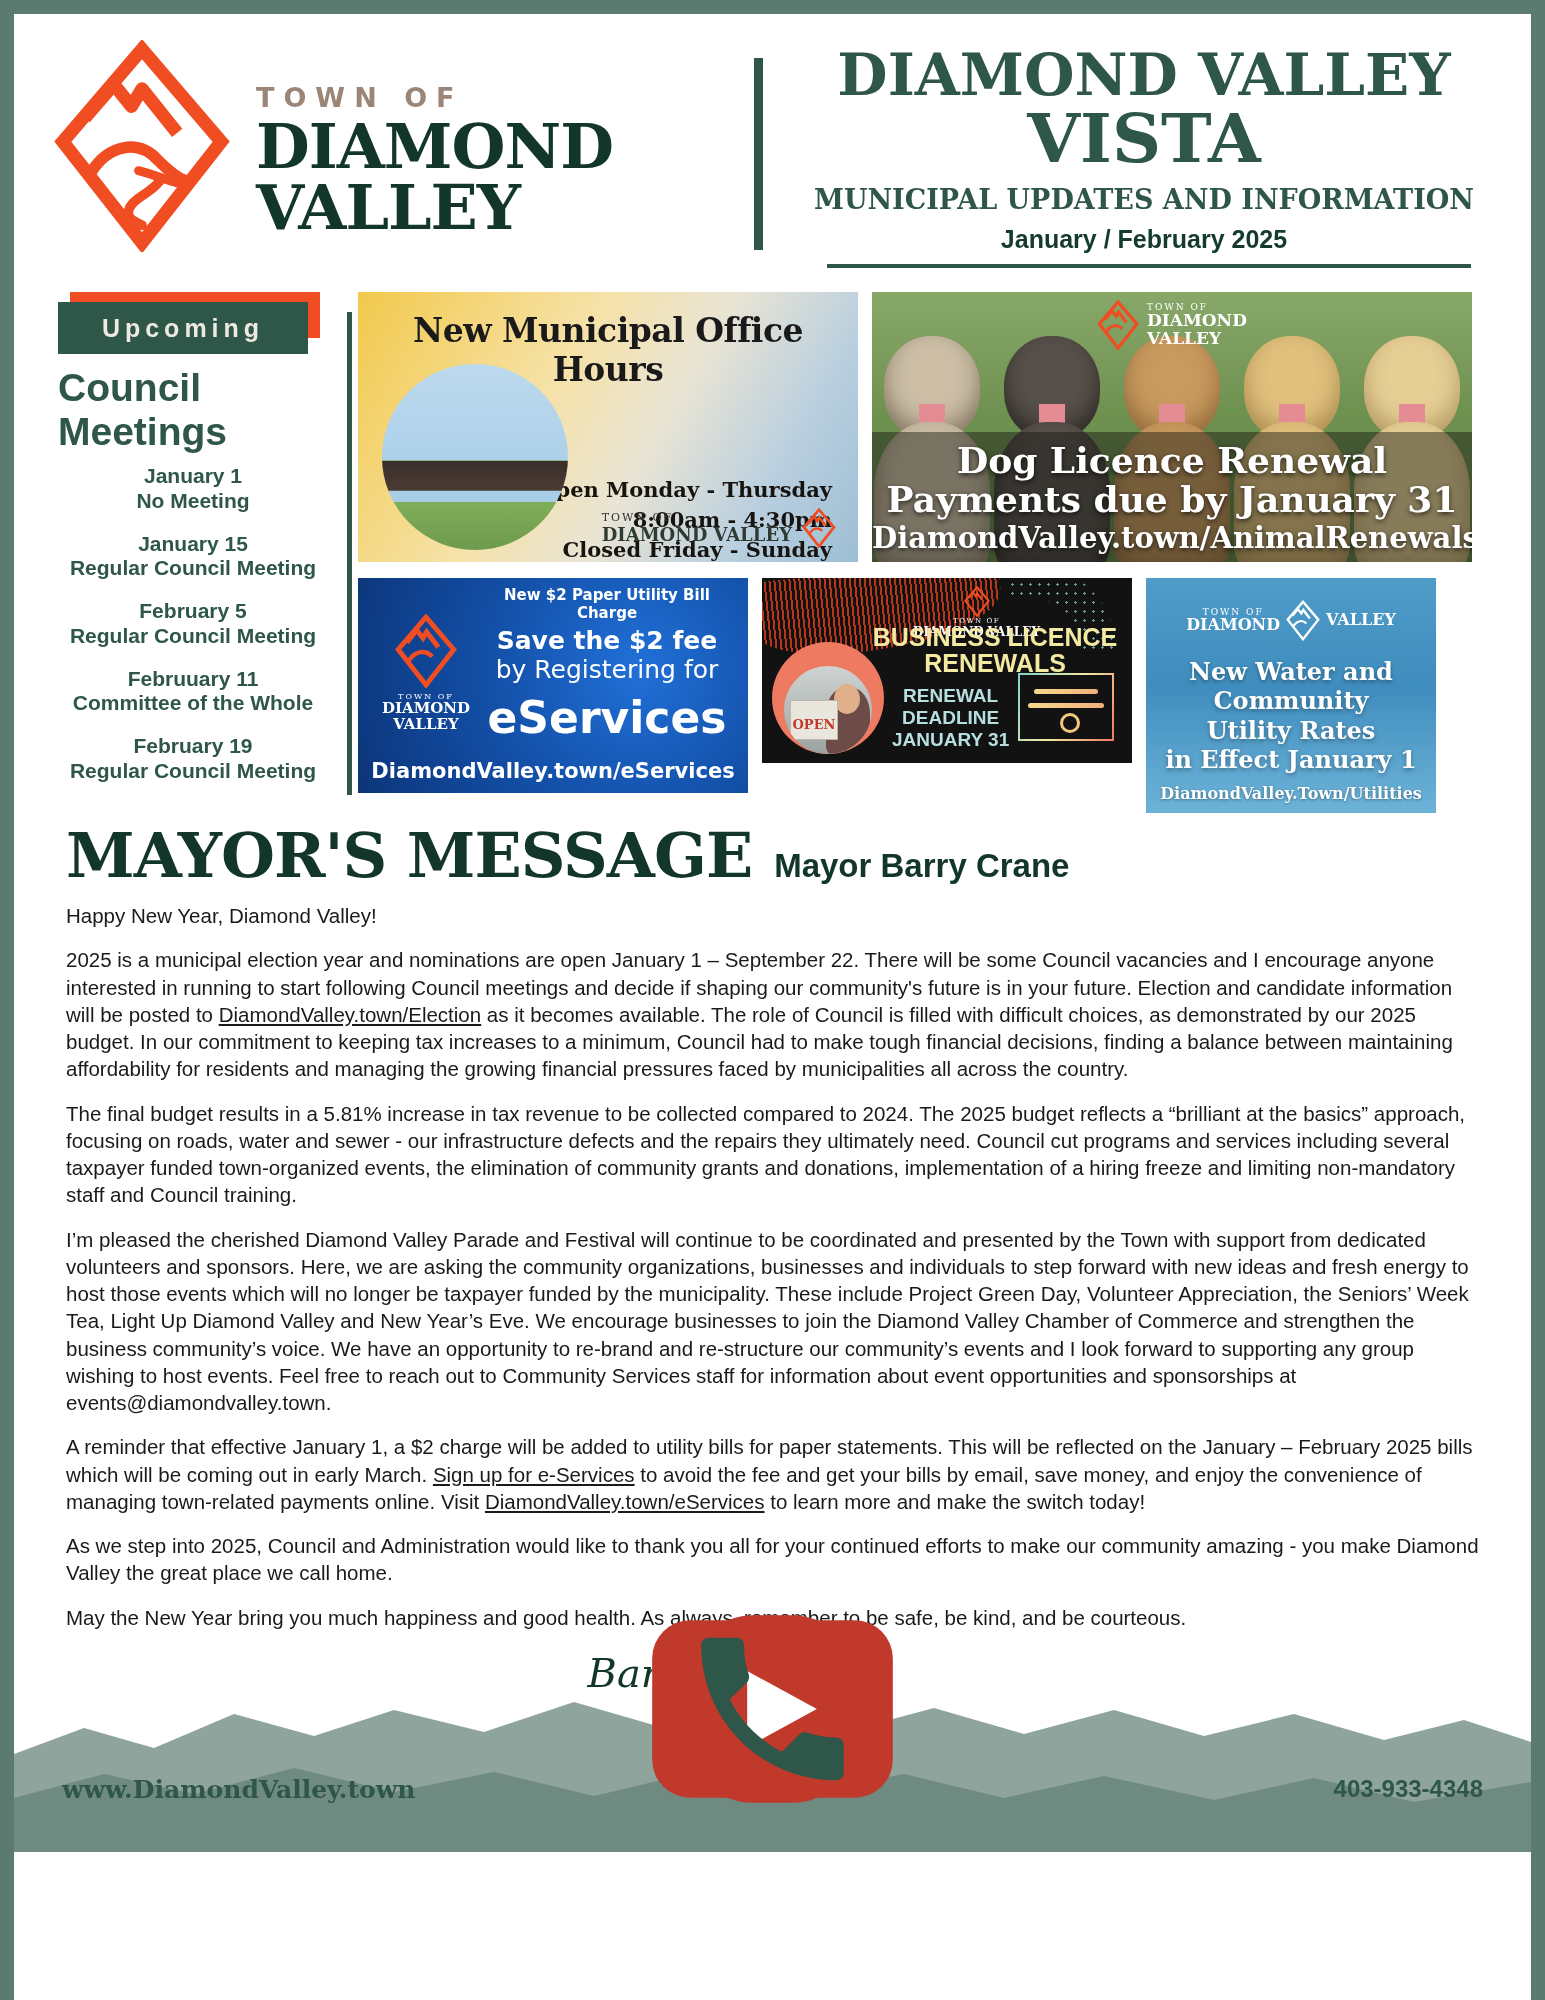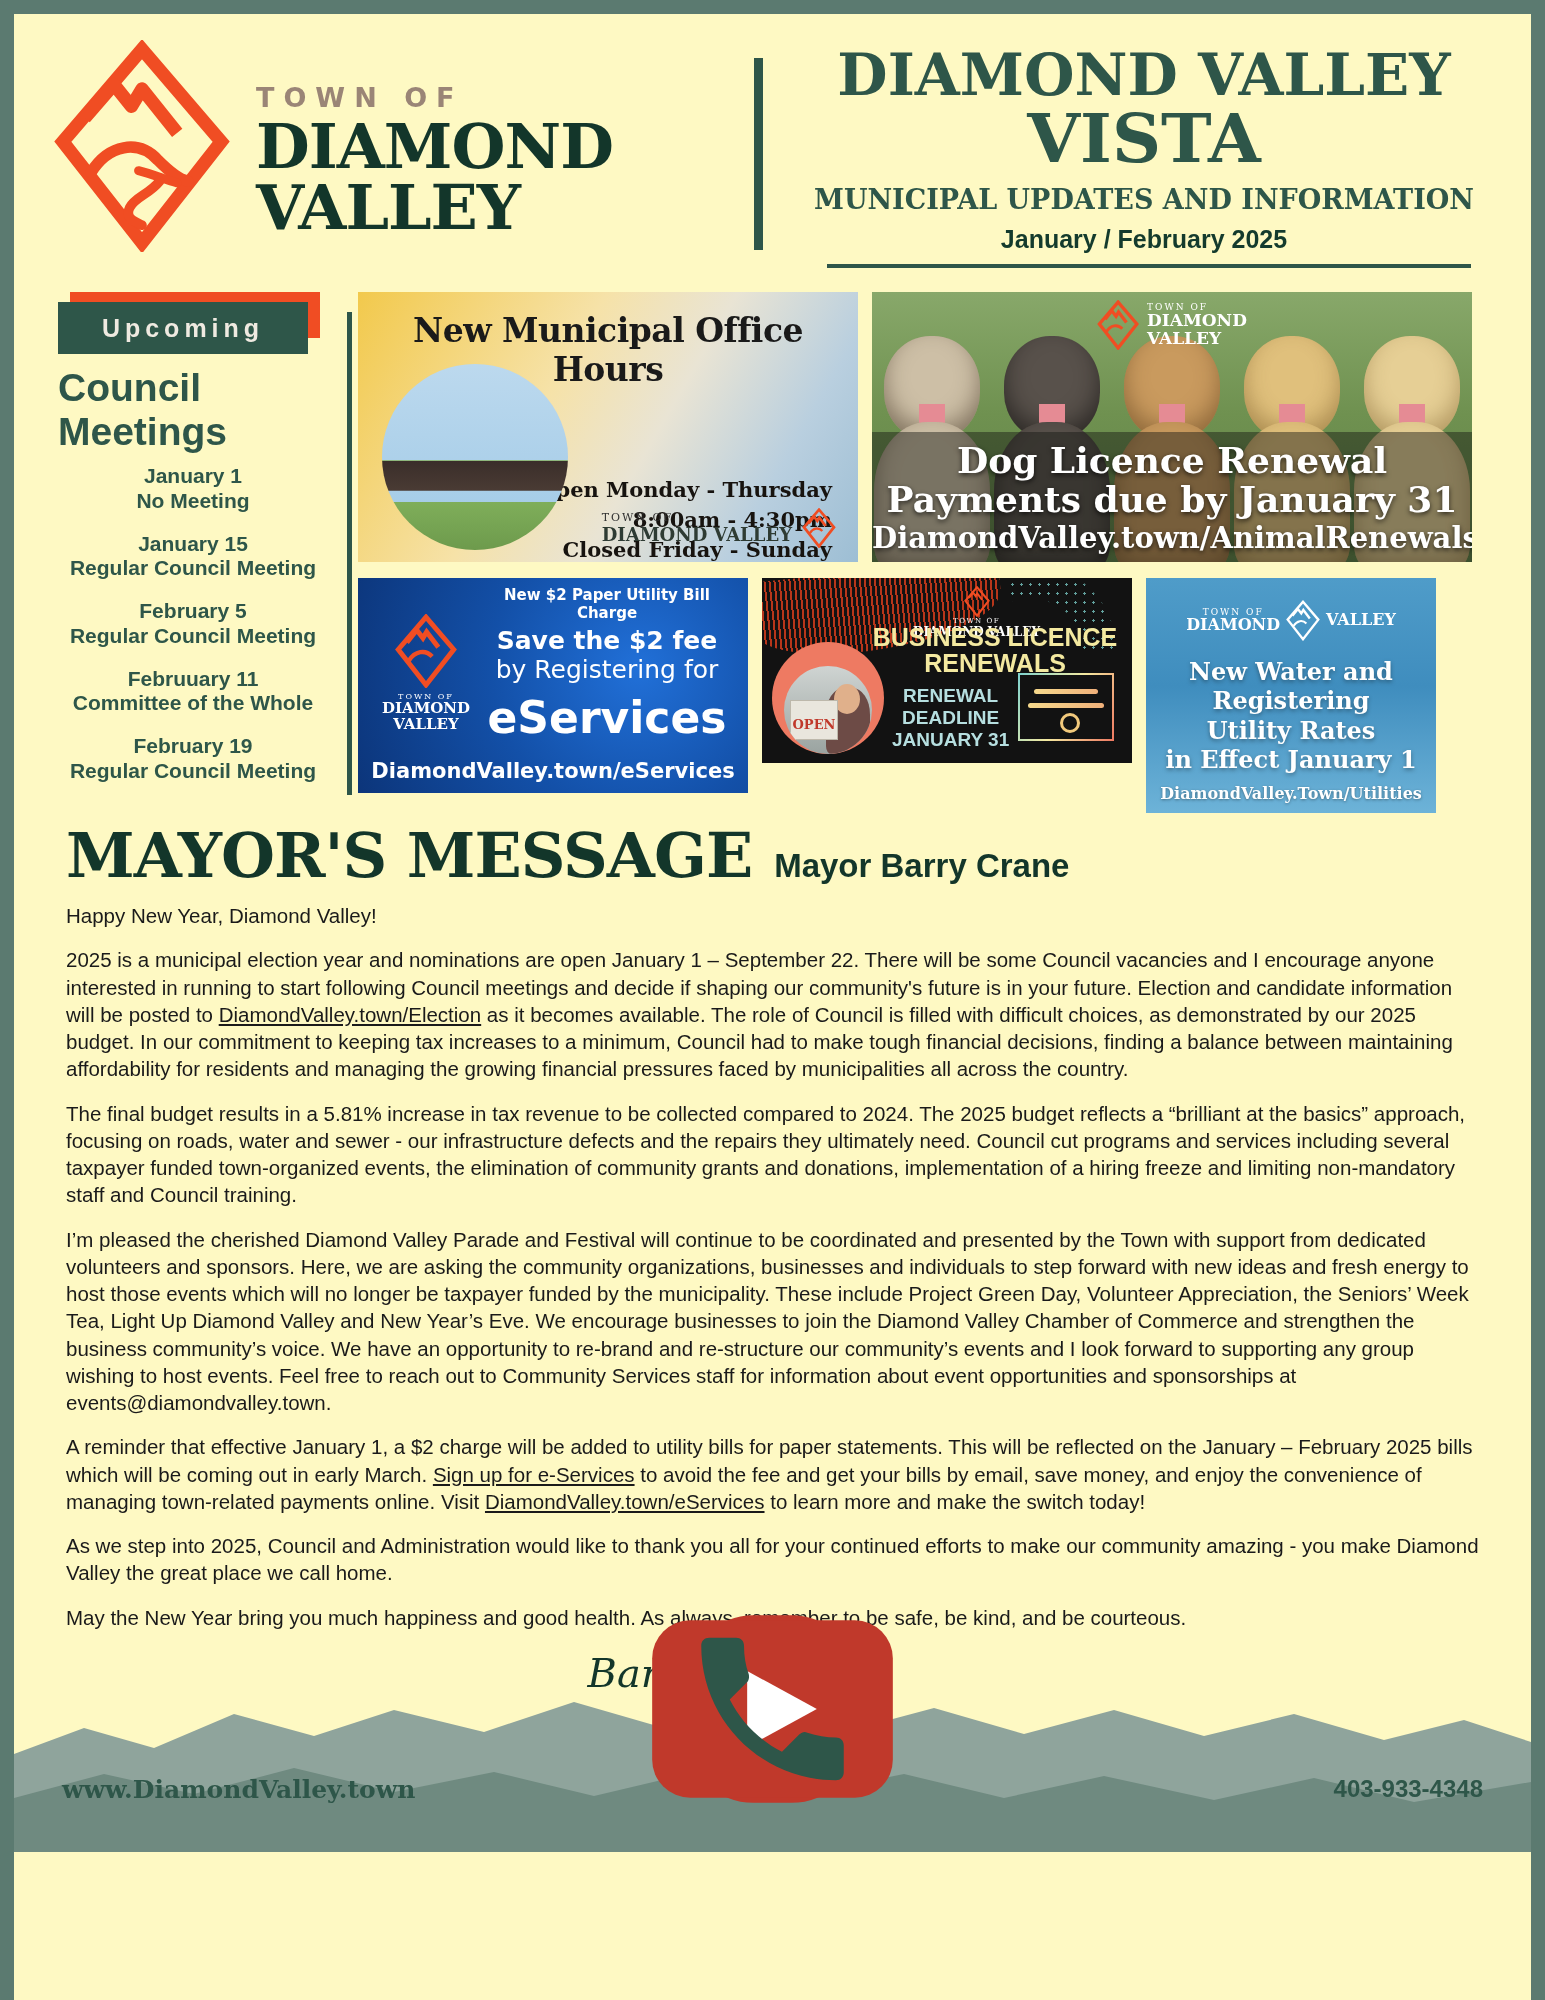--- a/index.html
+++ b/index.html
@@ -5,21 +5,21 @@
   * { box-sizing: border-box; margin: 0; padding: 0; }
   html, body { width: 1545px; }
   body {
     font-family: "Liberation Sans", sans-serif;
     background: #5b7a70;
     padding: 14px 14px 0 14px;
   }
   .page {
     width: 1517px;
     min-height: 1986px;
-    background: #fef9c3;
+    background: #ffffff;
     position: relative;
     overflow: hidden;
   }
 
   
   .masthead { display: flex; padding: 26px 40px 10px 40px; align-items: flex-start; }
   .brand-left { display: flex; align-items: center; gap: 26px; width: 700px; }
   .logo-mark { width: 176px; height: 212px; flex: 0 0 176px; }
   .brand-words { padding-top: 28px; }
   .brand-townof {
@@ -415,21 +415,21 @@
             </div>
             <svg width="34" height="41" viewBox="0 0 200 240">
               <path d="M100 10 L190 115 L100 230 L10 115 Z" fill="none" stroke="#ffffff" stroke-width="14"></path>
               <path d="M38 92 L70 52 L90 78 L102 58 L140 108" fill="none" stroke="#ffffff" stroke-width="14"></path>
               <path d="M44 152 C 64 120, 98 114, 120 138" fill="none" stroke="#ffffff" stroke-width="12"></path>
             </svg>
             <div class="w2">VALLEY</div>
           </div>
           <div class="wa-title">
             <div>New Water and</div>
-            <div>Registering</div>
+            <div>Community</div>
             <div>Utility Rates</div>
             <div>in Effect January 1</div>
           </div>
           <div class="wa-url">DiamondValley.Town/Utilities</div>
         </div>
 
       </div>
     </div>
   </div>
 

